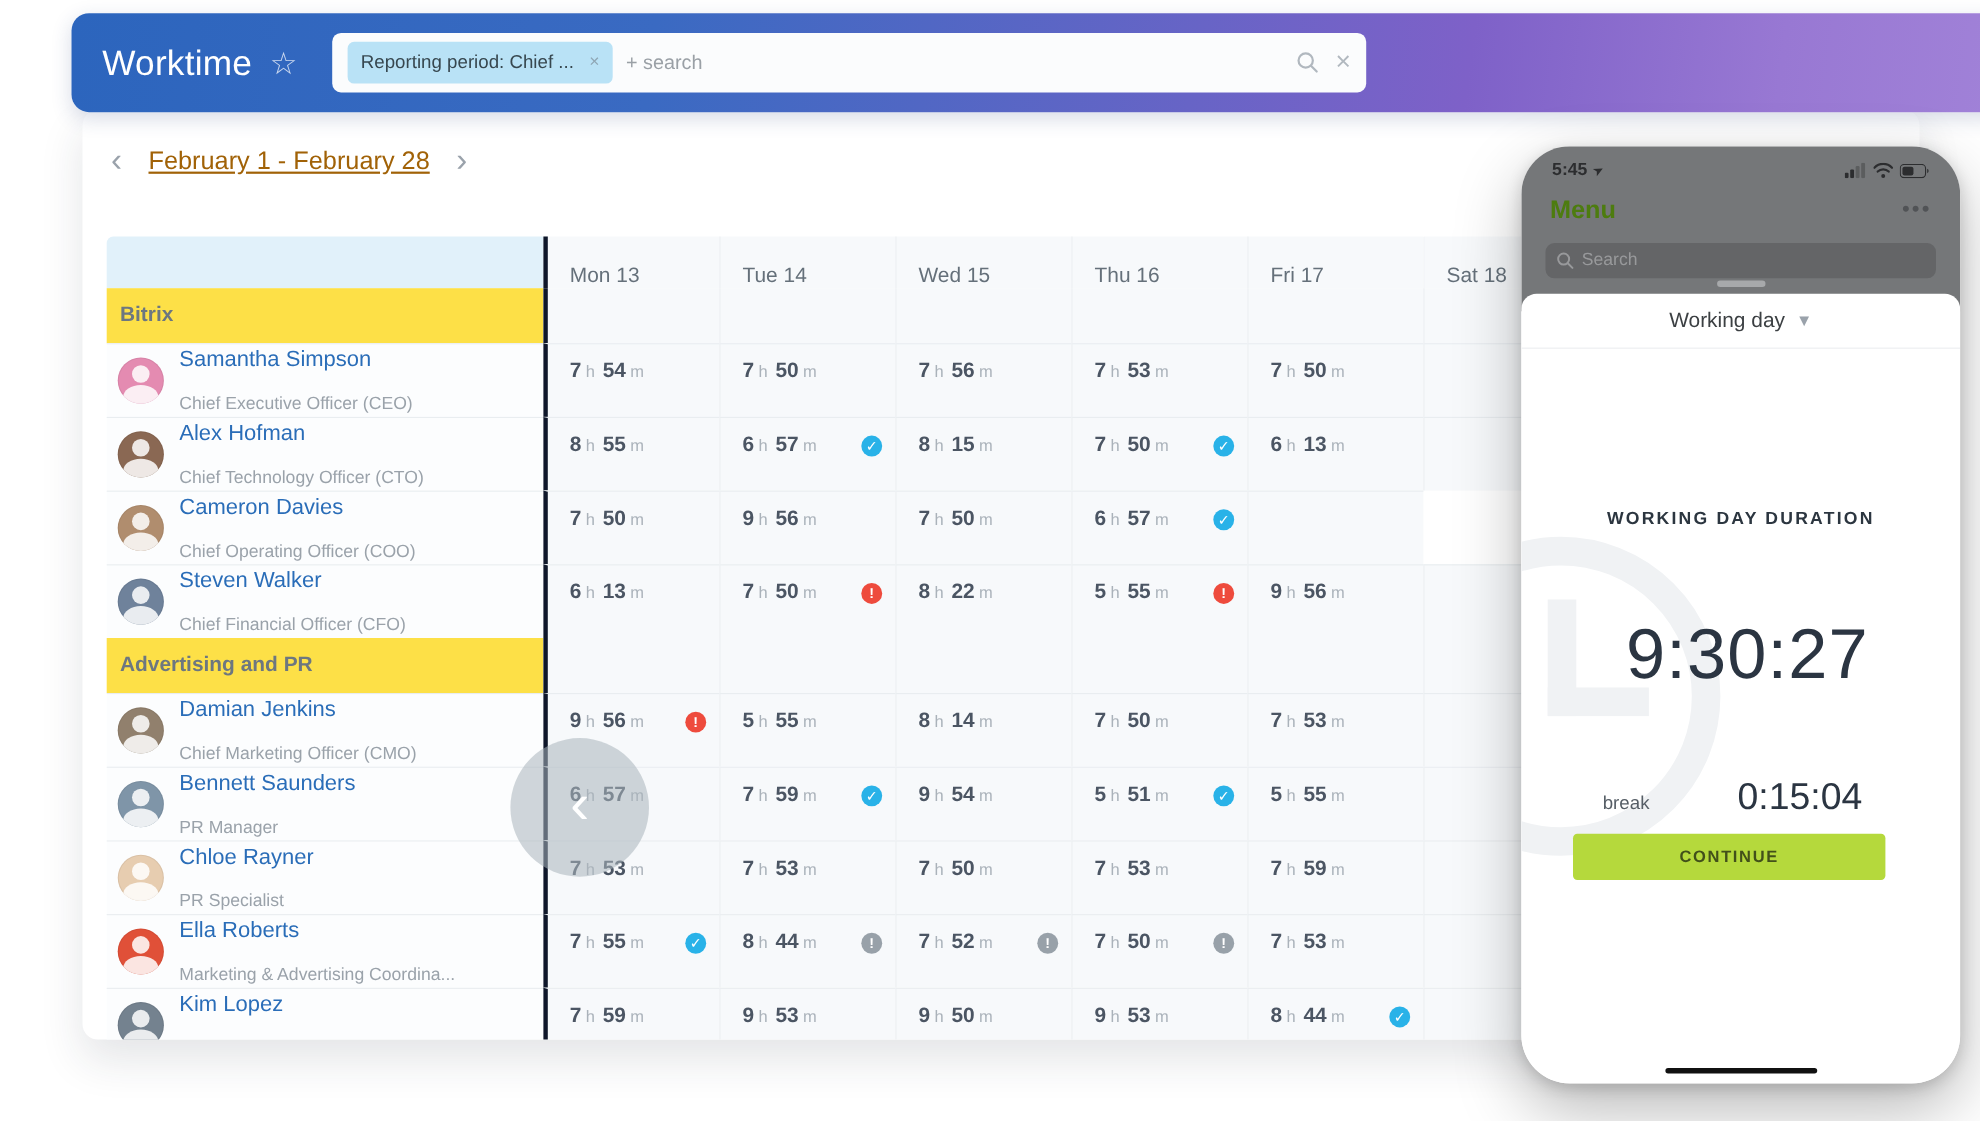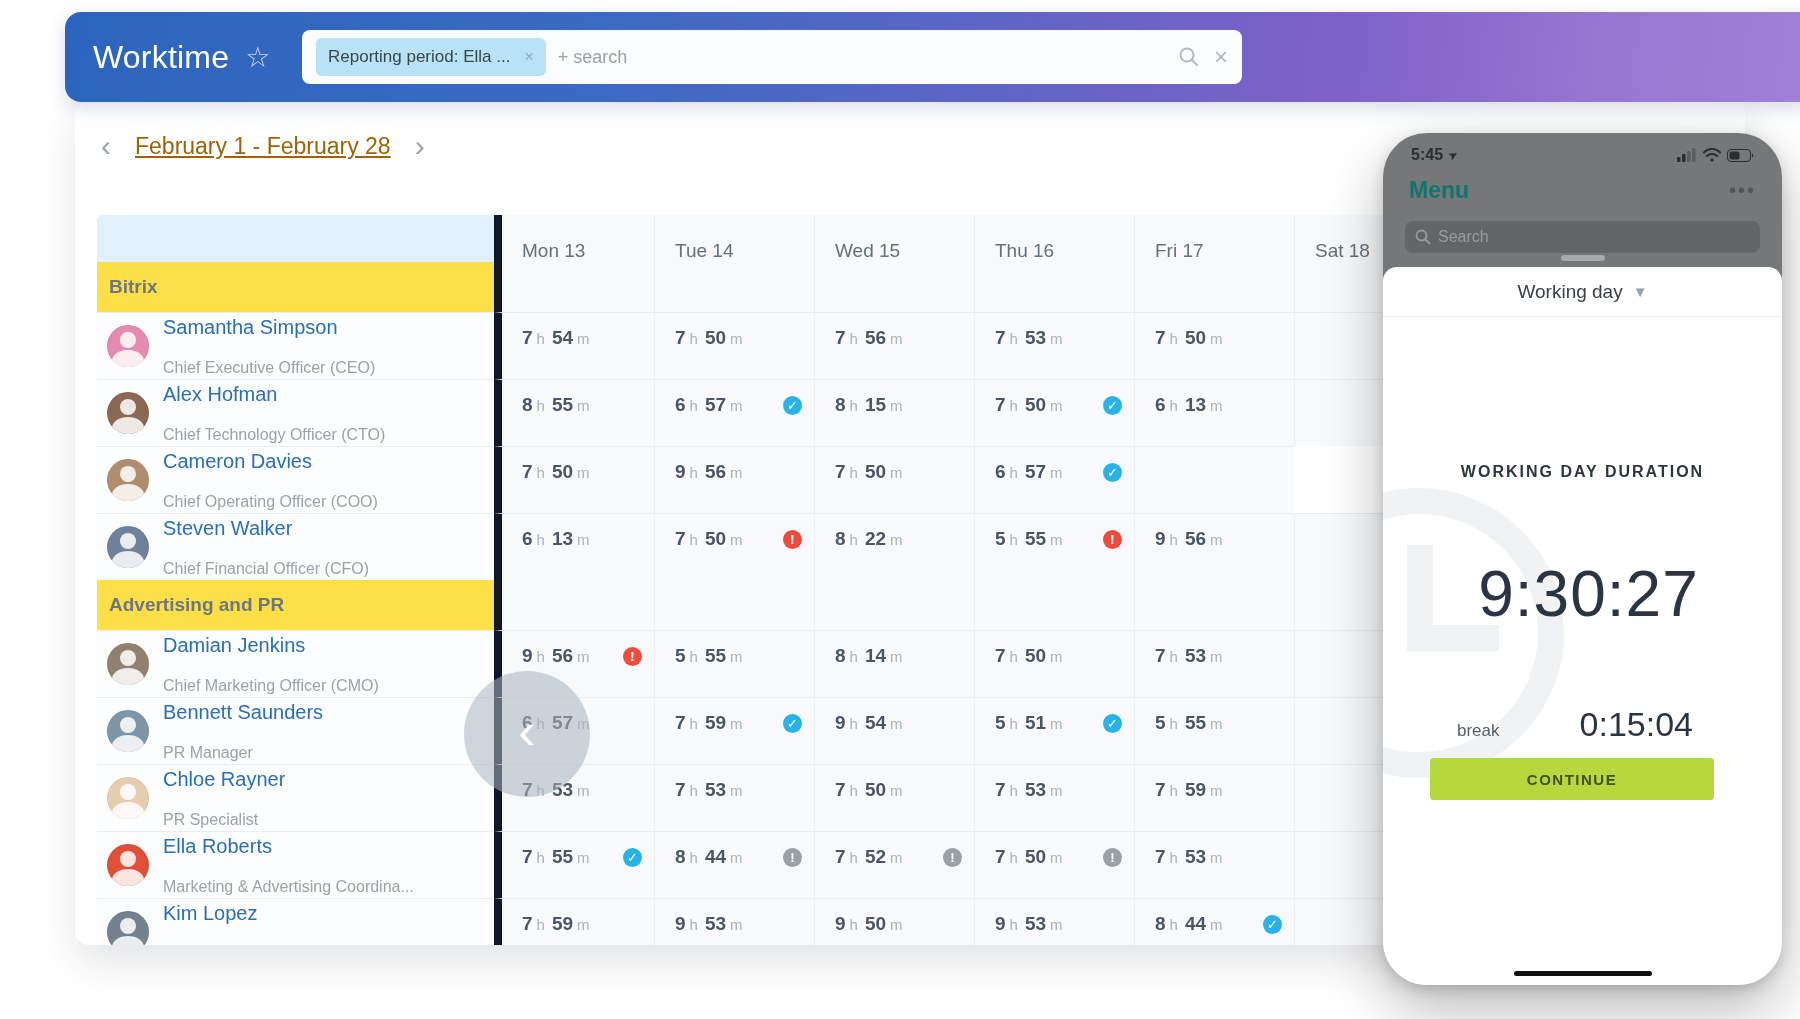--- a/index.html
+++ b/index.html
@@ -38,21 +38,21 @@
   .trow { display:grid; grid-template-columns:397px repeat(6,160px); }
   .thead .cell { background:#d9edf8; height:47px; display:flex; align-items:flex-end; padding:0 0 6px 20px;
                  color:#65707a; font-size:19px; }
   .thead .cell.names { background:#e1f1fa; border-radius:6px 0 0 0; }
   .thead .cell:last-child { border-radius:0 6px 0 0; }
   .grouprow .cell { background:#fde047; height:50px; display:flex; align-items:center; }
   .group-name { color:#6d7780; font-size:19px; font-weight:bold; padding-left:12px; }
   .mrow .cell { height:67px; border-top:1px solid #e9edf0; }
   .cell.names-cell { background:#fcfdfe; display:flex; align-items:center; padding-left:10px; }
   .cell.day { background:#f7f9fb; position:relative; border-left:1px solid #eceff2; padding:14px 0 0 20px; }
-  .cell.day.first { border-left:8px solid #0f172a; }
+  .cell.day.first { border-left:4px solid #0f172a; }
   .thead .cell.day, .grouprow .cell.day { padding-top:0; }
   .avatar { width:42px; height:42px; border-radius:50%; flex:0 0 42px; position:relative; overflow:hidden;
             box-shadow:inset 0 0 0 1px rgba(0,0,0,.06); cursor:pointer; }
   .avatar::before { content:""; position:absolute; left:13px; top:7px; width:16px; height:16px;
                     border-radius:50%; background:rgba(255,255,255,.85); }
   .avatar::after { content:""; position:absolute; left:5px; top:25px; width:32px; height:22px;
                    border-radius:50% 50% 0 0; background:rgba(255,255,255,.85); }
   .pinfo { margin-left:14px; overflow:hidden; }
   .pname { color:#2a6db8; font-size:20px; line-height:1.2; cursor:pointer; white-space:nowrap; }
   .prole { color:#9aa2aa; font-size:16px; margin-top:20px; white-space:nowrap; }
@@ -71,21 +71,21 @@
   .phone { position:absolute; left:1383px; top:133px; width:399px; height:852px; background:#fff;
            border-radius:44px; box-shadow:0 24px 60px rgba(0,0,0,.28), 0 4px 14px rgba(0,0,0,.15);
            overflow:hidden; z-index:5; }
   .dim { position:absolute; left:0; top:0; width:100%; height:150px; background:#757779; }
   .statusbar { position:absolute; left:0; top:10px; width:100%; height:24px; display:flex;
                align-items:center; padding:0 28px; color:#2c2d2f; }
   .st-time { font-size:16px; font-weight:bold; }
   .st-loc { font-size:12px; margin-left:5px; transform:rotate(-28deg); }
   .st-right { margin-left:auto; display:flex; align-items:center; gap:6px; }
   .menubar { position:absolute; left:26px; top:44px; right:26px; display:flex; align-items:center; }
-  .menu-title { color:#0f766e; font-size:23px; font-weight:bold;text-align:right; }
+  .menu-title { color:#4d7c0f; font-size:23px; font-weight:bold;text-align:right; }
   .menu-dots { margin-left:auto; color:#515356; font-size:20px; letter-spacing:2px; cursor:pointer; }
   .psearch { position:absolute; left:22px; top:88px; right:22px; height:32px; background:#646567;
              border-radius:8px; display:flex; align-items:center; padding:0 10px; gap:7px;
              color:#98999b; font-size:16px; cursor:text; }
   .handle { position:absolute; left:50%; top:122px; width:44px; height:6px; margin-left:-22px;
             border-radius:3px; background:#a7a9ab; cursor:grab; }
   .sheet { position:absolute; left:0; top:134px; width:100%; height:718px; background:#fff;
            border-radius:14px 14px 0 0; overflow:hidden; }
   .selector { height:50px; display:flex; align-items:center; justify-content:center; gap:10px;
               border-bottom:1px solid #ebedef; color:#3c4043; font-size:19px; cursor:pointer; }
@@ -108,21 +108,21 @@
 </head>
 <body>
 
 <div class="stage">
 
   <div class="topbar">
     <div class="app-title">Worktime</div>
     <div class="fav-star">☆</div>
     <div class="searchbar">
       <span class="chip">
-        <span>Reporting period: Ella ...</span>
+        <span>Reporting period: Chief ...</span>
         <span class="chip-x">×</span>
       </span>
       <span class="search-ph">+ search</span>
       <span class="sb-icons">
         <svg width="22" height="22" viewBox="0 0 22 22">
           <circle cx="9" cy="9" r="6.5" fill="none" stroke="#b1b8bf" stroke-width="2"></circle>
           <line x1="14" y1="14" x2="19" y2="19" stroke="#b1b8bf" stroke-width="2" stroke-linecap="round"></line>
         </svg>
         <span class="sb-x">×</span>
       </span>

